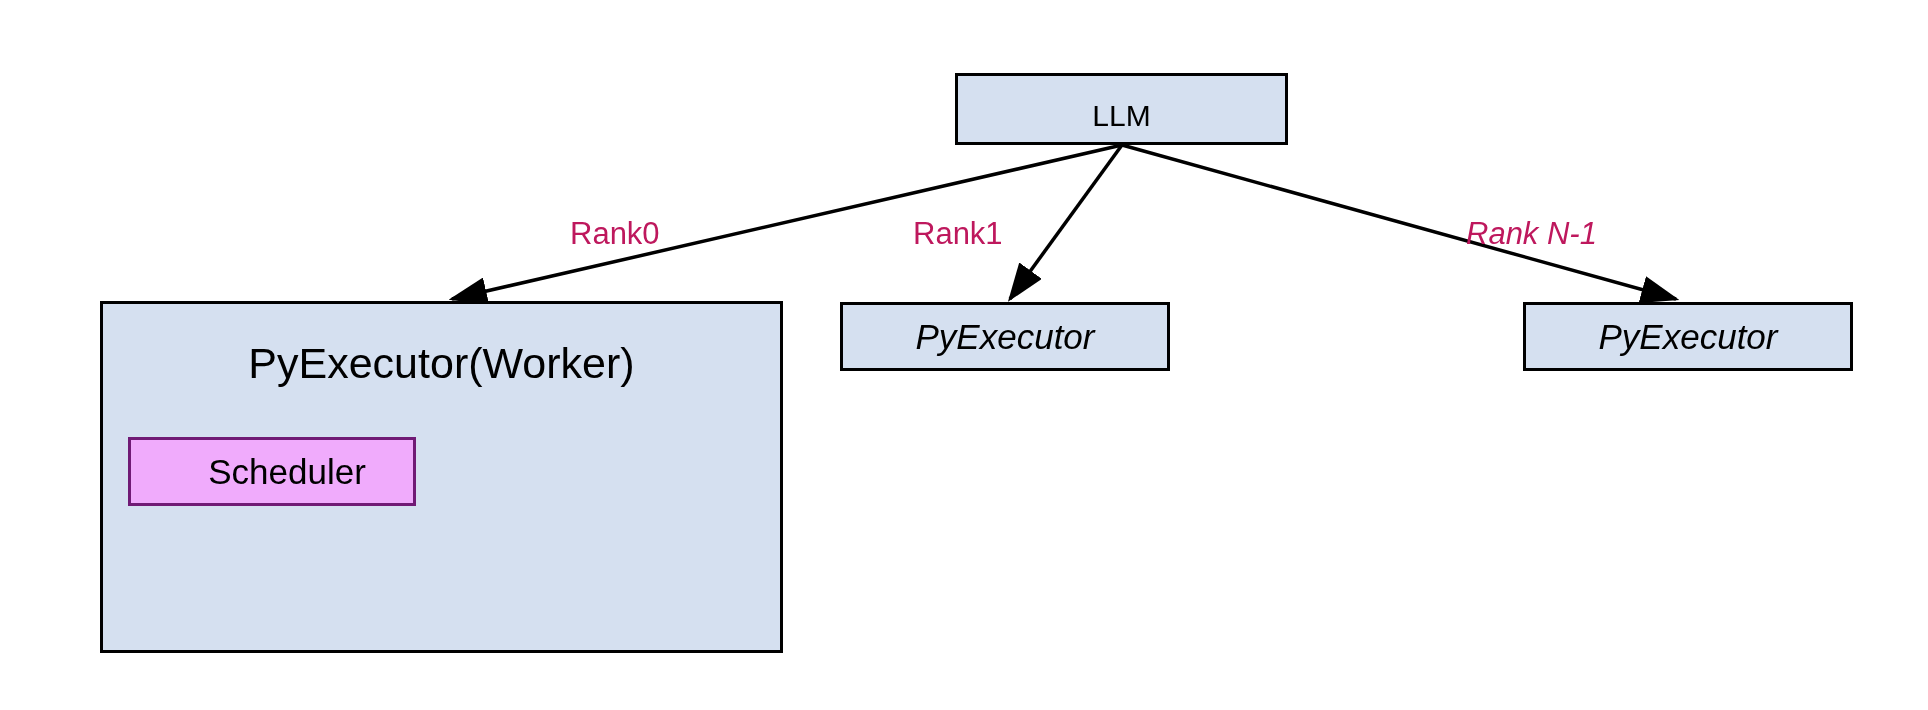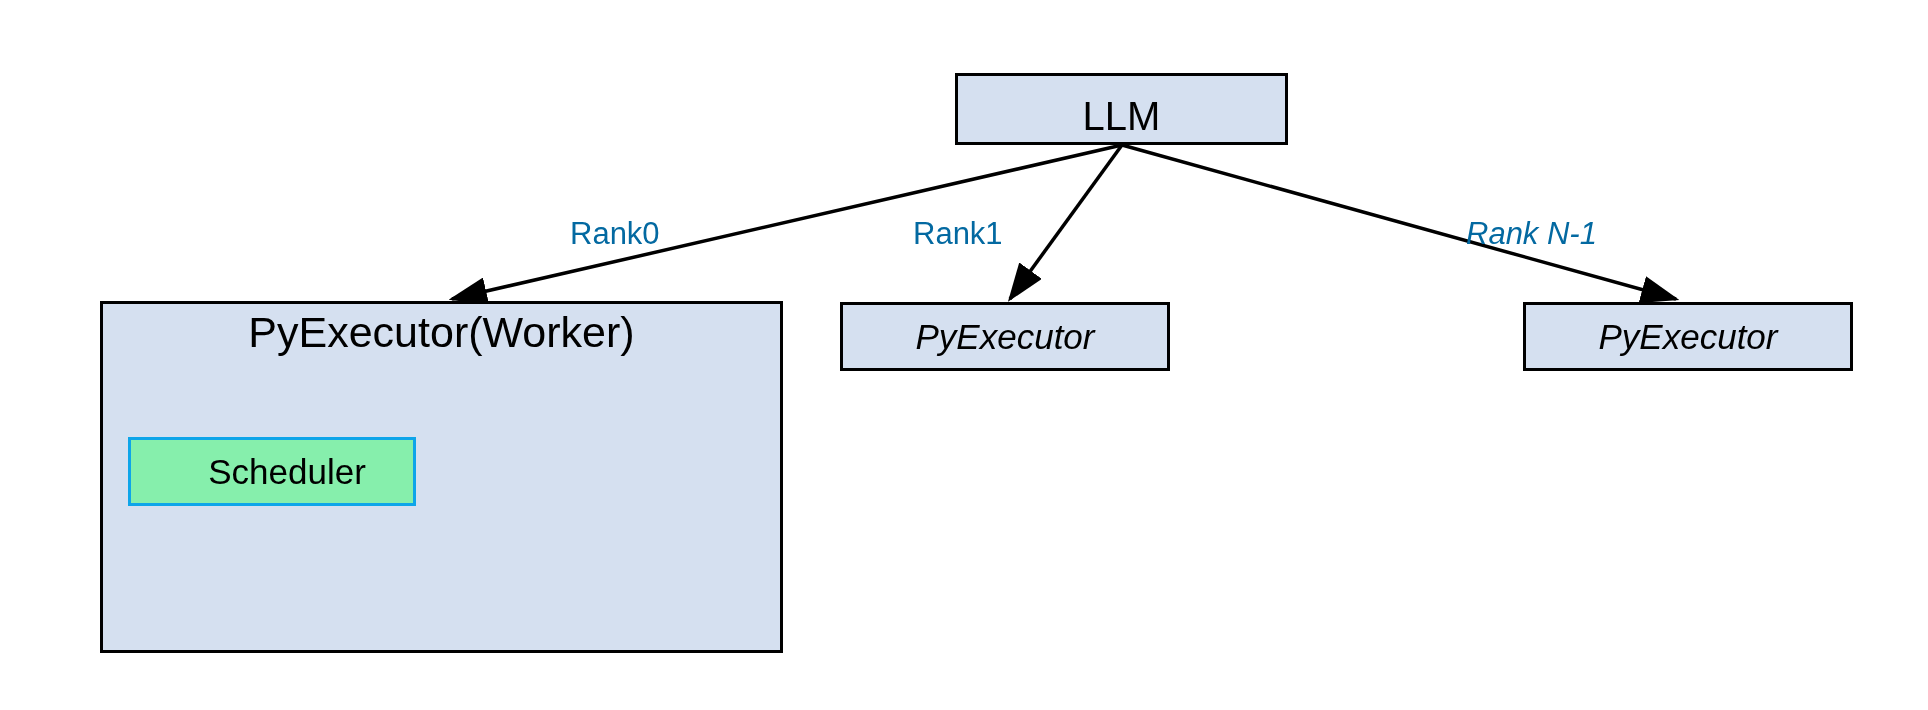--- a/index.html
+++ b/index.html
@@ -44,33 +44,33 @@
     line-height: 1;
   }
   
   #node-llm {
     left: 955px;
     top: 73px;
     width: 333px;
     height: 72px;
   }
   #node-llm .node-label {
-    font-size: 40px;
+    font-size: 30px;
     margin-top: 14px;
   }
   
   #node-worker {
     left: 100px;
     top: 301px;
     width: 683px;
     height: 352px;
   }
   #node-worker > .node-label {
     font-size: 43px;
-    margin-top: 7px;
+    margin-top: 38px;
   }
   
   #node-pyexec-1 {
     left: 840px;
     top: 302px;
     width: 330px;
     height: 69px;
   }
   #node-pyexec-n {
     left: 1523px;
@@ -80,22 +80,22 @@
   }
   #node-pyexec-1 .node-label,
   #node-pyexec-n .node-label {
     font-size: 35px;
     font-style: italic;
   }
   
   .subnode {
     position: absolute;
     box-sizing: border-box;
-    background: #86efac;
-    border: 3px solid #0ea5e9;
+    background: #f0abfc;
+    border: 3px solid #701a75;
     display: flex;
     align-items: center;
     justify-content: center;
     padding-left: 30px;
   }
   .subnode .node-label {
     font-size: 35px;
   }
   #sub-scheduler {
     left: 25px;
@@ -119,21 +119,21 @@
     left: 445px;
     top: 240px;
     width: 220px;
     height: 69px;
   }
   
   .edge-label {
     position: absolute;
     font-family: "Liberation Sans", sans-serif;
     font-size: 31px;
-    color: #0369a1;
+    color: #be185d;
     white-space: nowrap;
     line-height: 1;
   }
   #edge-label-rank0 { left: 570px; top: 218px; }
   #edge-label-rank1 { left: 913px; top: 218px; text-align: center; }
   #edge-label-rankn { left: 1466px; top: 218px; font-style: italic; }
 </style>
 </head>
 <body>
 

